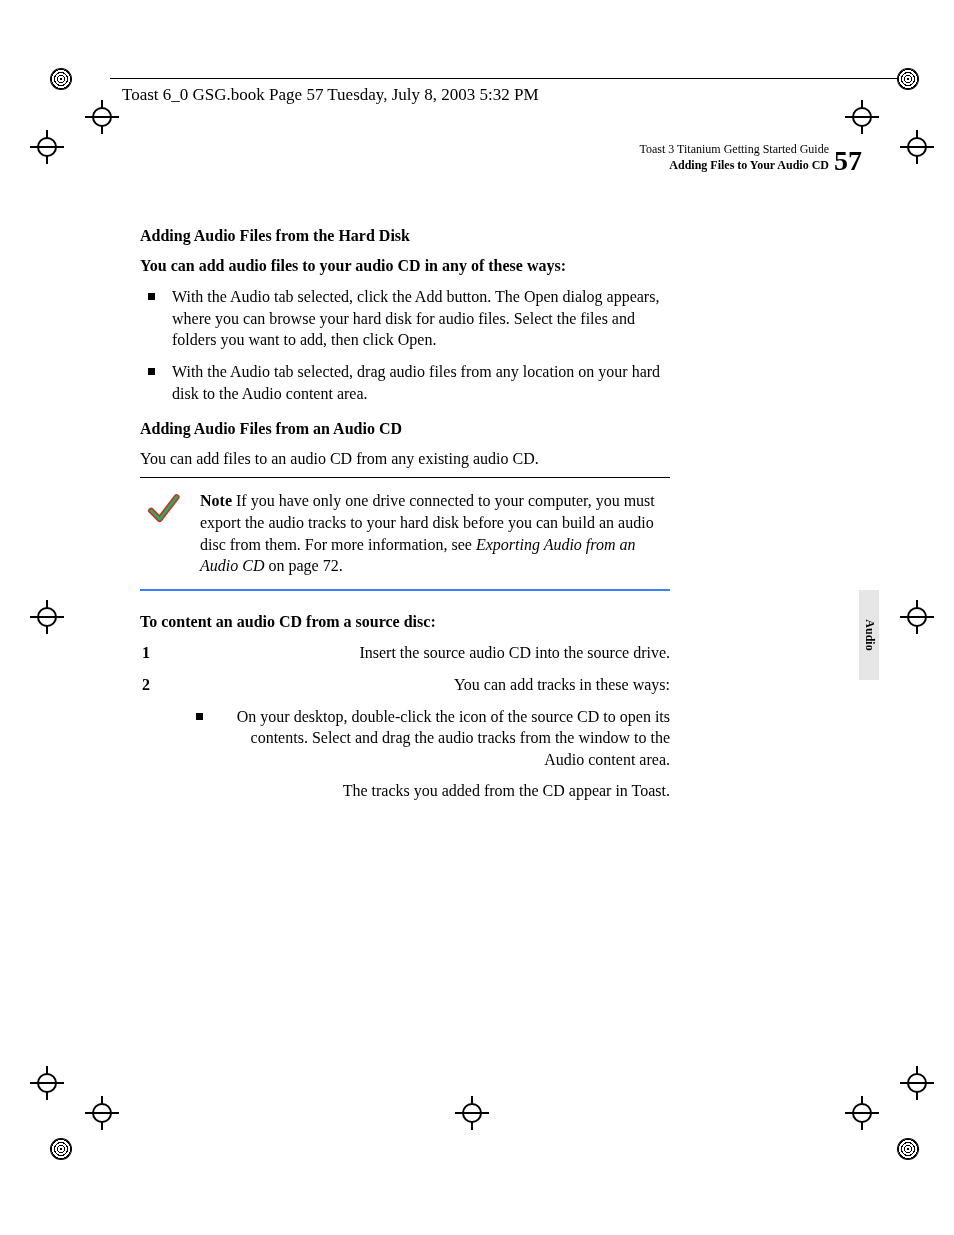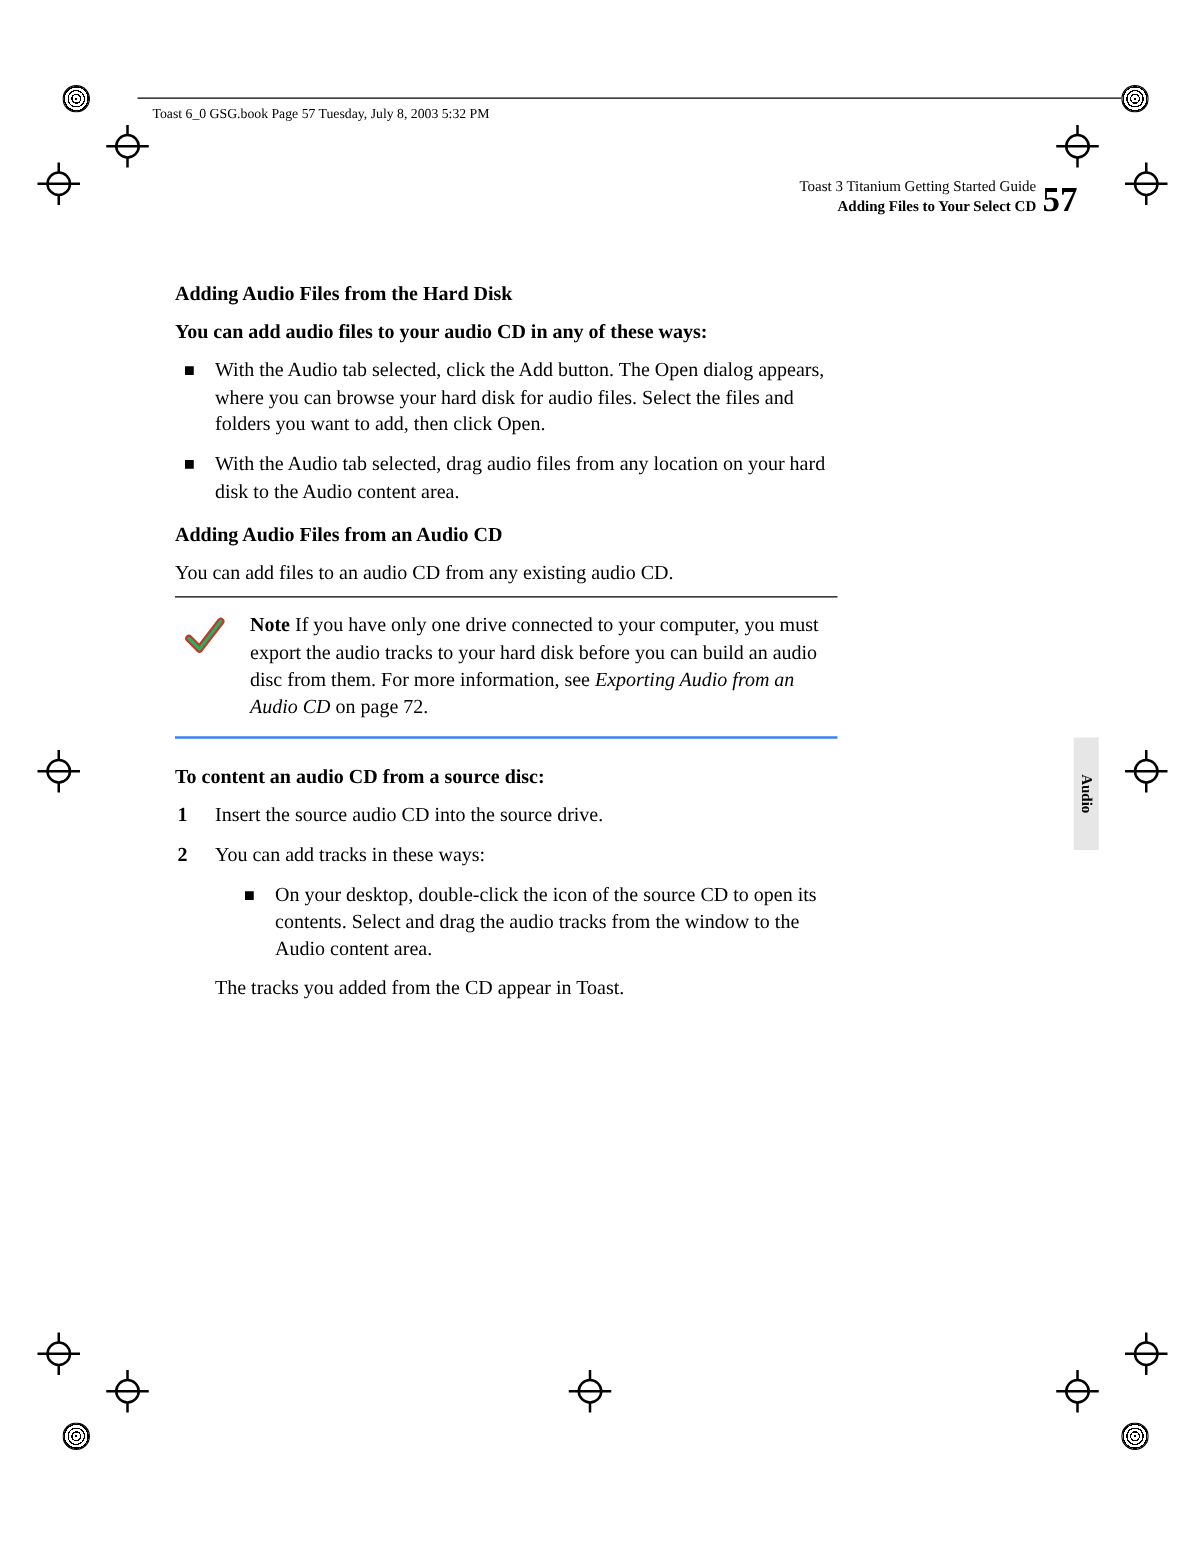--- a/index.html
+++ b/index.html
@@ -46,21 +46,21 @@
   }
 
   
   .frame-line-top { position:absolute; left:110px; right:40px; top:78px; height:1px; background:#000; }
 
   
   .slug {
     position: absolute;
     top: 85px;
     left: 122px;
-    font-size: 11px;
+    font-size: 17px;
   }
   .runhead {
     position: absolute;
     top: 142px;
     right: 125px;
     text-align: right;
     font-size: 12px;
     line-height: 1.3;
   }
   .runhead .l2 { font-weight: bold; }
@@ -110,20 +110,21 @@
     width: 7px;
     height: 7px;
     background: #000;
   }
 
   ol.num {
     list-style: none;
     padding: 0;
     margin: 6px 0 10px;
     counter-reset: step;
+    text-align: right;
   }
   ol.num > li {
     position: relative;
     padding-left: 32px;
     margin: 10px 0;
     counter-increment: step;
   }
   ol.num > li::before {
     content: counter(step);
     position: absolute;
@@ -220,21 +221,21 @@
     <span class="ring"></span>
   </div>
 <div class="crosshair" style="left:455px; bottom:105px">
     <span class="ring"></span>
   </div>
 
 <div class="slug">Toast 6_0 GSG.book  Page 57  Tuesday, July 8, 2003  5:32 PM</div>
 
 <div class="runhead">
   <div>Toast 3 Titanium Getting Started Guide</div>
-  <div class="l2">Adding Files to Your Select CD</div>
+  <div class="l2">Adding Files to Your Audio CD</div>
 </div>
 <div class="page-number">57</div>
 
 <div class="sidetab">
   <span>Audio</span>
 </div>
 
 <div class="col">
 
   <h2>Adding Audio Files from the Hard Disk</h2>

